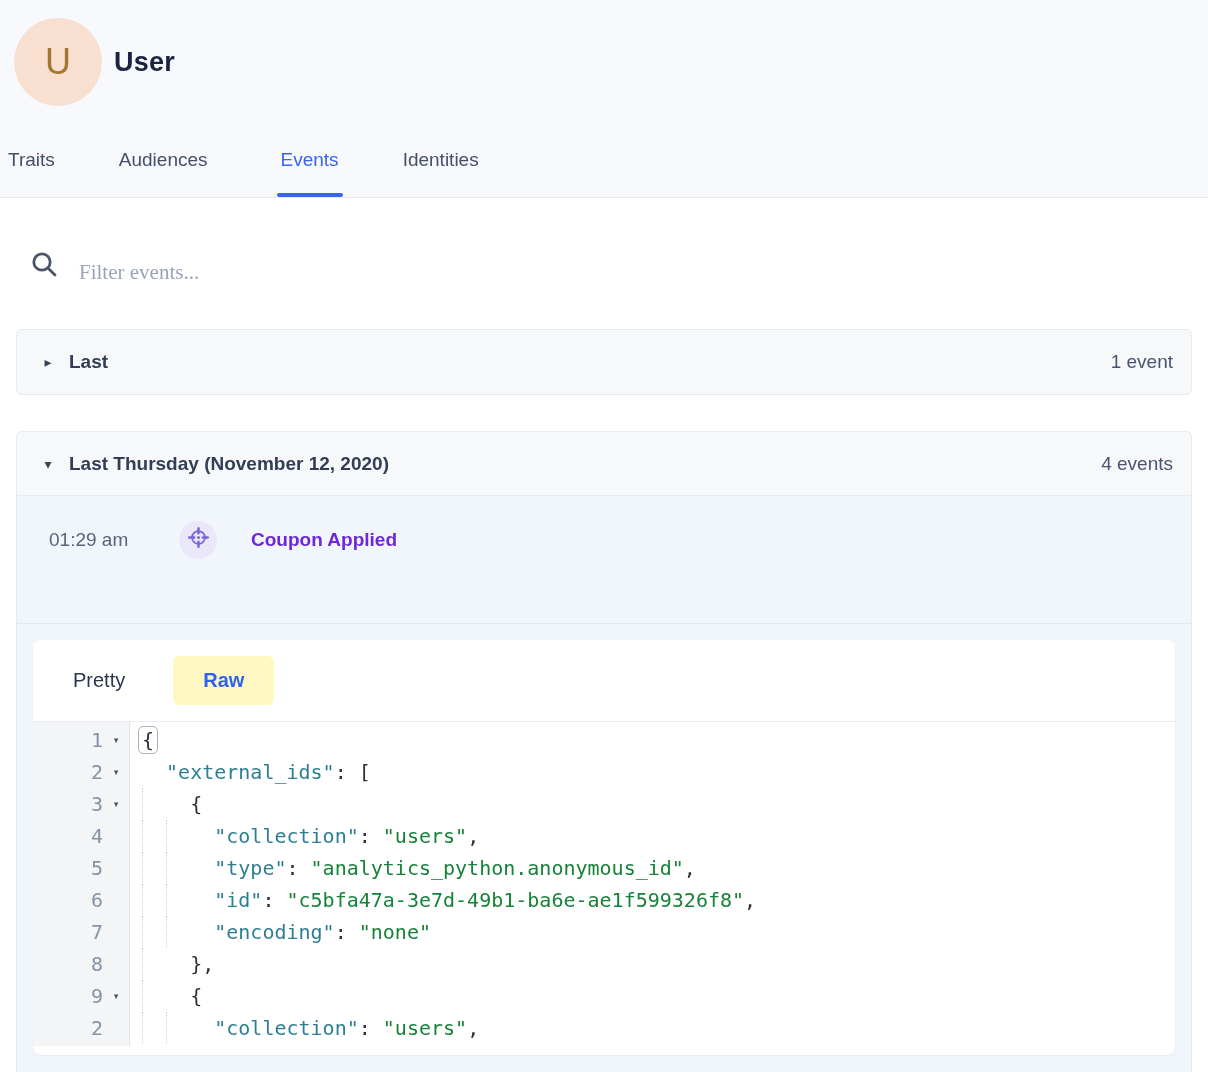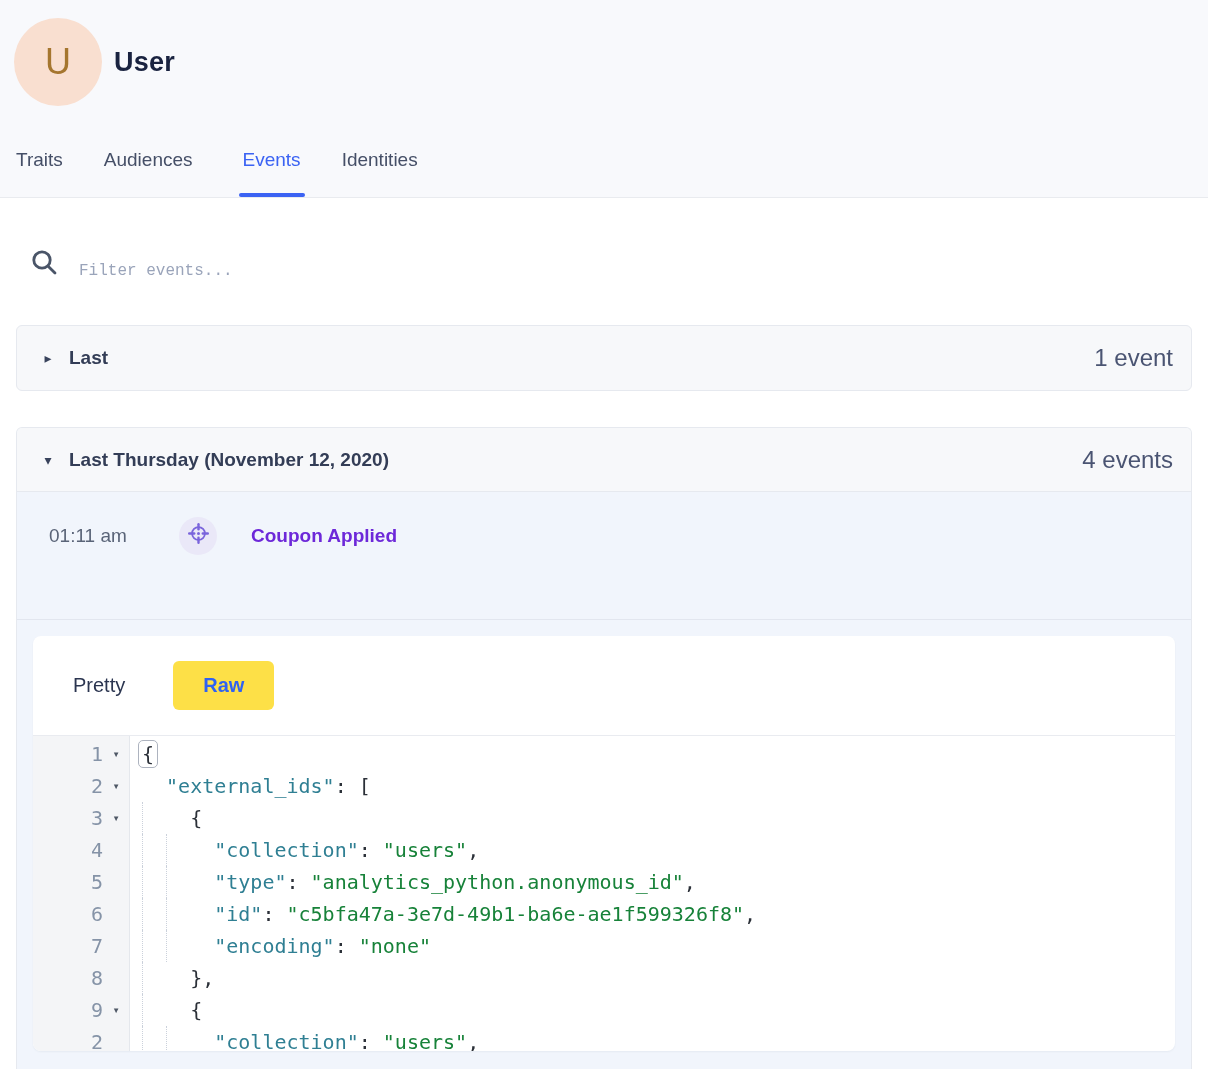--- a/index.html
+++ b/index.html
@@ -8,67 +8,67 @@
 
   
   .profile-header { position:relative; height:198px; background:#F8F9FC;
     border-bottom:1px solid #E9EBEF; }
   .id-row { display:flex; align-items:center; padding:18px 0 0 14px; }
   .avatar { width:88px; height:88px; border-radius:50%; background:#F9DFD0;
     display:flex; align-items:center; justify-content:center;
     color:#A5762F; font-size:36px; font-weight:400; }
   .page-title { margin-left:12px; font-size:27px; font-weight:700; color:#1A2340;
     letter-spacing:.2px; }
-  .tabs { position:absolute; left:16px; bottom:0; display:flex; gap:41px; }
+  .tabs { position:absolute; left:8px; bottom:0; display:flex; gap:64px; }
   .tab { position:relative; font-size:19px; font-weight:500; color:#454F67;
     padding-bottom:26px; cursor:pointer; }
   .tab.active { color:#3B63F3;margin-left:9px; }
   .tab.active::after { content:""; position:absolute; left:-4px; right:-4px;
     bottom:0; height:4px; border-radius:3px; background:#3B63F3; }
 
   
   .filter-row { display:flex; align-items:center; gap:20px; margin:50px 0 0 30px; }
   .filter-row svg { flex:none; }
   .filter-input { border:none; outline:none; background:transparent;
-    font-size:16px; color:#3A445E; width:520px; font-family:Liberation Mono, monospace;margin-top:12px; }
+    font-size:21px; color:#3A445E; width:520px; font-family:Liberation Serif, serif;margin-top:12px; }
   .filter-input::placeholder { color:#9AA4BA; }
 
   
   .group { margin:0 16px; border:1px solid #E6E9EF; border-radius:6px;
     background:#F7F8FA; }
   .group-header { height:64px; display:flex; align-items:center;
     padding:0 18px 0 24px; cursor:pointer; }
   .caret { font-size:14px; color:#39435C; width:14px; text-align:center; }
   .group-title { margin-left:14px; font-size:19px; font-weight:700; color:#333D56; }
-  .group-count { margin-left:auto; font-size:24px; font-weight:500; color:#4A5472; }
+  .group-count { margin-left:auto; font-size:19px; font-weight:500; color:#4A5472; }
 
   .group.today { margin-top:44px; }
   .group.expanded { margin-top:36px; height:642px; overflow:hidden;
     border-radius:6px 6px 0 0; border-bottom:none; background:#F1F5FC; }
   .group.expanded .group-header { background:#F7F8FA; border-bottom:1px solid #E6E9EF; }
 
   
   .event-row { height:128px; background:#F1F5FC; border-bottom:1px solid #E2E6EF;
     display:flex; align-items:center; padding-left:32px; cursor:pointer; }
   .event-row-inner { display:flex; align-items:center; height:40px;
     margin-top:-40px; width:100%; }
   .event-time { font-size:19px; color:#5A6478; width:114px; }
   .event-badge { width:38px; height:38px; border-radius:50%; background:#EAE8F8;
     display:flex; align-items:center; justify-content:center; margin-left:16px; }
   .event-name { margin-left:34px; font-size:19px; font-weight:600; color:#6d28d9; }
 
   
   .payload { background:#F1F5FC; padding:16px; height:450px; }
   .viewer-card { background:#fff; border-radius:8px; height:415px; overflow:hidden;
     box-shadow:0 1px 2px rgba(20,30,60,.05); }
-  .viewer-tabs { height:100px; display:flex; align-items:center; padding-left:40px;
+  .viewer-tabs { height:82px; display:flex; align-items:center; padding-left:40px;
     border-bottom:1px solid #E9EBF0; }
   .vtab-pretty { font-size:20px; font-weight:500; color:#2B3550; cursor:pointer; }
   .vtab-raw { margin-left:48px; font-size:20px; font-weight:600; color:#2F62F2;
-    background:#fde047; border-radius:6px; padding:13px 30px; cursor:pointer; }
+    background:#fef9c3; border-radius:6px; padding:13px 30px; cursor:pointer; }
 
   
   .code-wrap { position:relative; height:324px; overflow:hidden;
     font-family:"DejaVu Sans Mono","Liberation Mono",monospace;
     font-size:20px; line-height:32px; padding-top:2px; }
   .code-wrap::before { content:""; position:absolute; left:0; top:0; bottom:0;
     width:96px; background:#F4F5F7; border-right:1px solid #E4E7EC; }
   .code-row { display:flex; position:relative; height:32px; white-space:pre; }
   .gut { width:96px; flex:none; display:flex; }
   .ln { flex:1; text-align:right; color:#8593A7; }
@@ -119,21 +119,21 @@
 
 <div class="group expanded">
   <div class="group-header">
     <span class="caret">▾</span>
     <span class="group-title">Last Thursday (November 12, 2020)</span>
     <span class="group-count">4 events</span>
   </div>
 
   <div class="event-row">
     <div class="event-row-inner">
-      <span class="event-time">01:11 am</span>
+      <span class="event-time">01:29 am</span>
       <span class="event-badge">
         <span>
           <svg width="25" height="25" viewBox="0 0 25 25" fill="none" stroke="#7A64DC" stroke-linecap="round">
             <circle cx="12.5" cy="12.5" r="6.4" stroke-width="1.8"></circle>
             <line x1="12.5" y1="3.2" x2="12.5" y2="8.2" stroke-width="2.4"></line>
             <line x1="12.5" y1="16.8" x2="12.5" y2="21.8" stroke-width="2.4"></line>
             <line x1="3.2" y1="12.5" x2="8.2" y2="12.5" stroke-width="2.4"></line>
             <line x1="16.8" y1="12.5" x2="21.8" y2="12.5" stroke-width="2.4"></line>
             <circle cx="12.5" cy="12.5" r="1.5" fill="#7A64DC" stroke="none"></circle>
           </svg>

